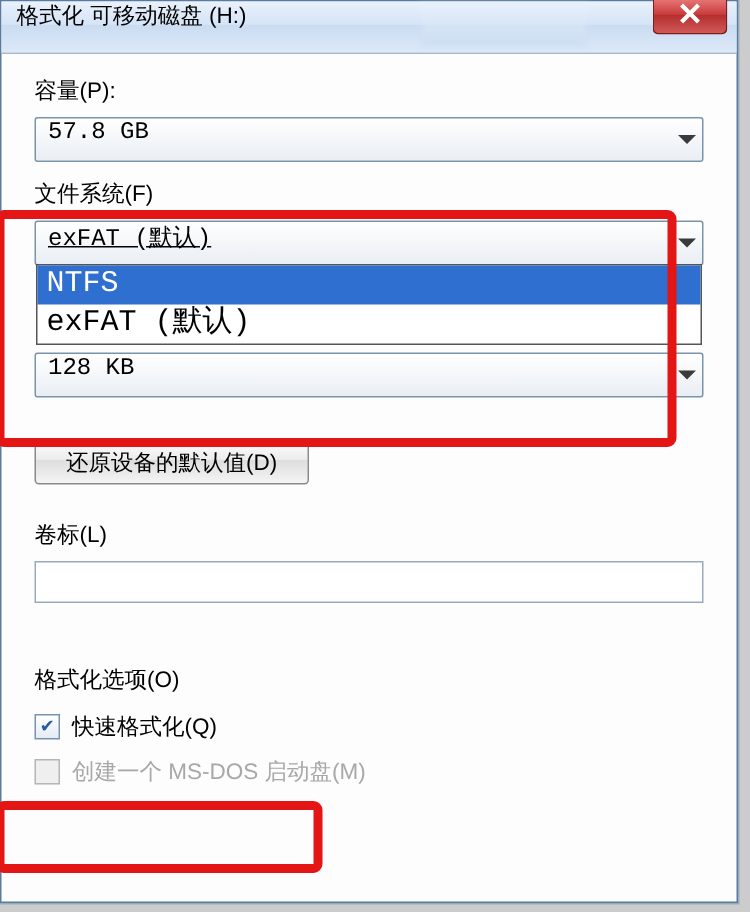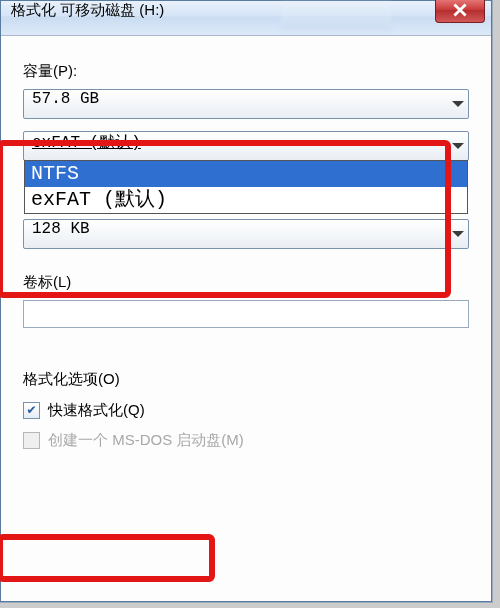--- a/index.html
+++ b/index.html
@@ -61,21 +61,21 @@
     border-radius: 0 0 4px 4px;
     color: #fff;
     display: flex;
     justify-content: center;
     align-items: center;
   }
   .close-btn svg { width: 14px; height: 14px; }
 
   
   .client {
-    padding: 20px 22px 0 22px;
+    padding: 9px 22px 0 22px;
     position: relative;
     height: calc(100% - 34px - 14px);
   }
 
   .field-label {
     margin-top: 6px;
     margin-bottom: 8px;
     color: #000;
   }
 
@@ -211,38 +211,42 @@
 
     <div class="block capacity-block">
       <div class="field-label">容量(P):</div>
       <div class="combo">
         <span>57.8 GB</span>
         <span class="combo-arrow"></span>
       </div>
     </div>
 
     <div class="block fs-block">
+      <div class="field-label">文件系统(F)</div>
       <div class="combo" style="position:relative;text-decoration:underline;">
         <span>exFAT (默认)</span>
         <span class="combo-arrow"></span>
 
         <div class="dropdown-list">
           <div class="opt highlight">NTFS</div>
           <div class="opt">exFAT (默认)</div>
         </div>
       </div>
     </div>
 
     <div class="block au-block">
       <div class="combo">
         <span>128 KB</span>
         <span class="combo-arrow"></span>
       </div>
     </div>
 
+    <div class="block restore-row">
+      <button class="win-btn">还原设备的默认值(D)</button>
+    </div>
 
     <div class="block vol-block">
       <div class="field-label">卷标(L)</div>
       <input type="text" class="textbox" value="" style="">
     </div>
 
     <div class="block opts-block">
       <div class="field-label">格式化选项(O)</div>
 
       <div class="chk-row">

